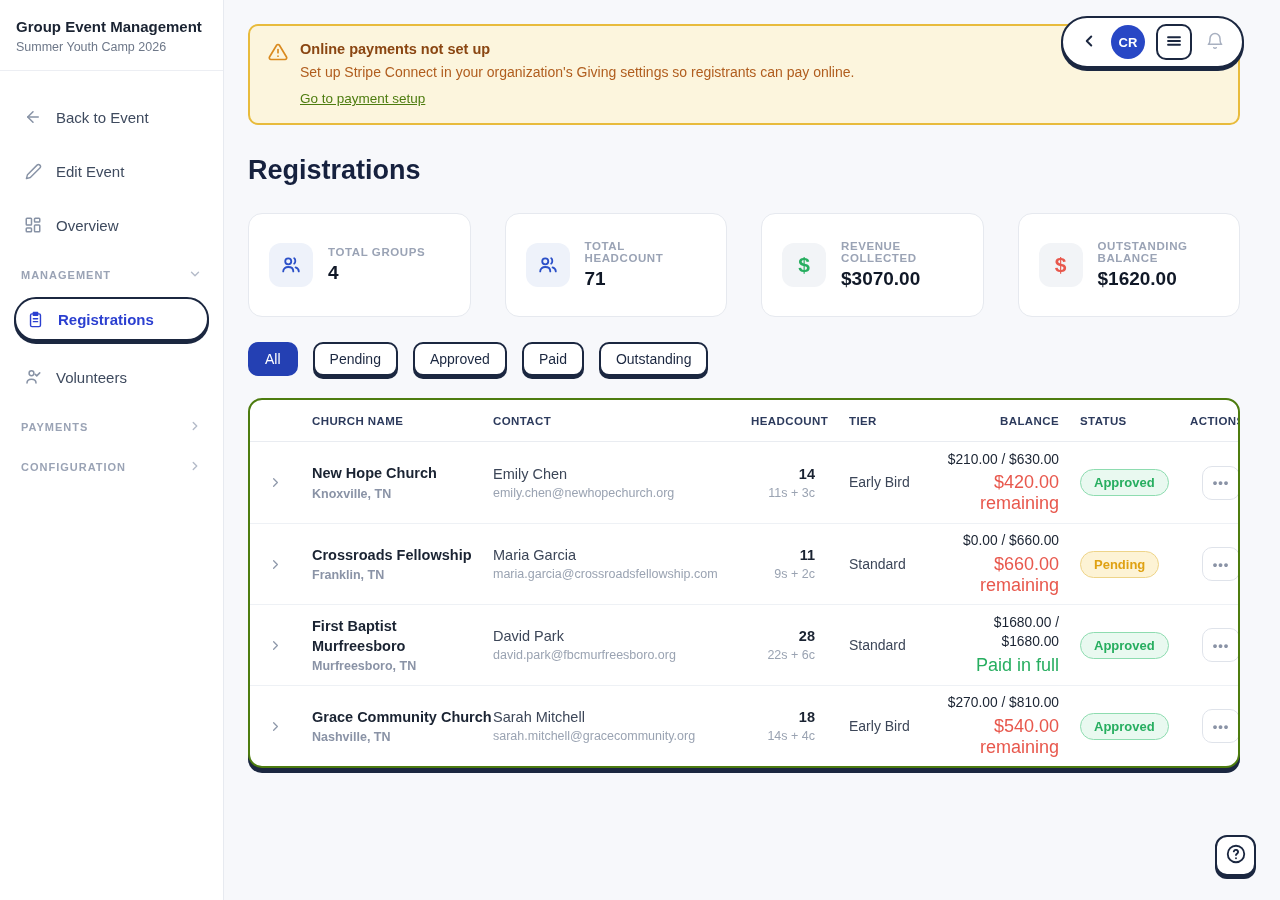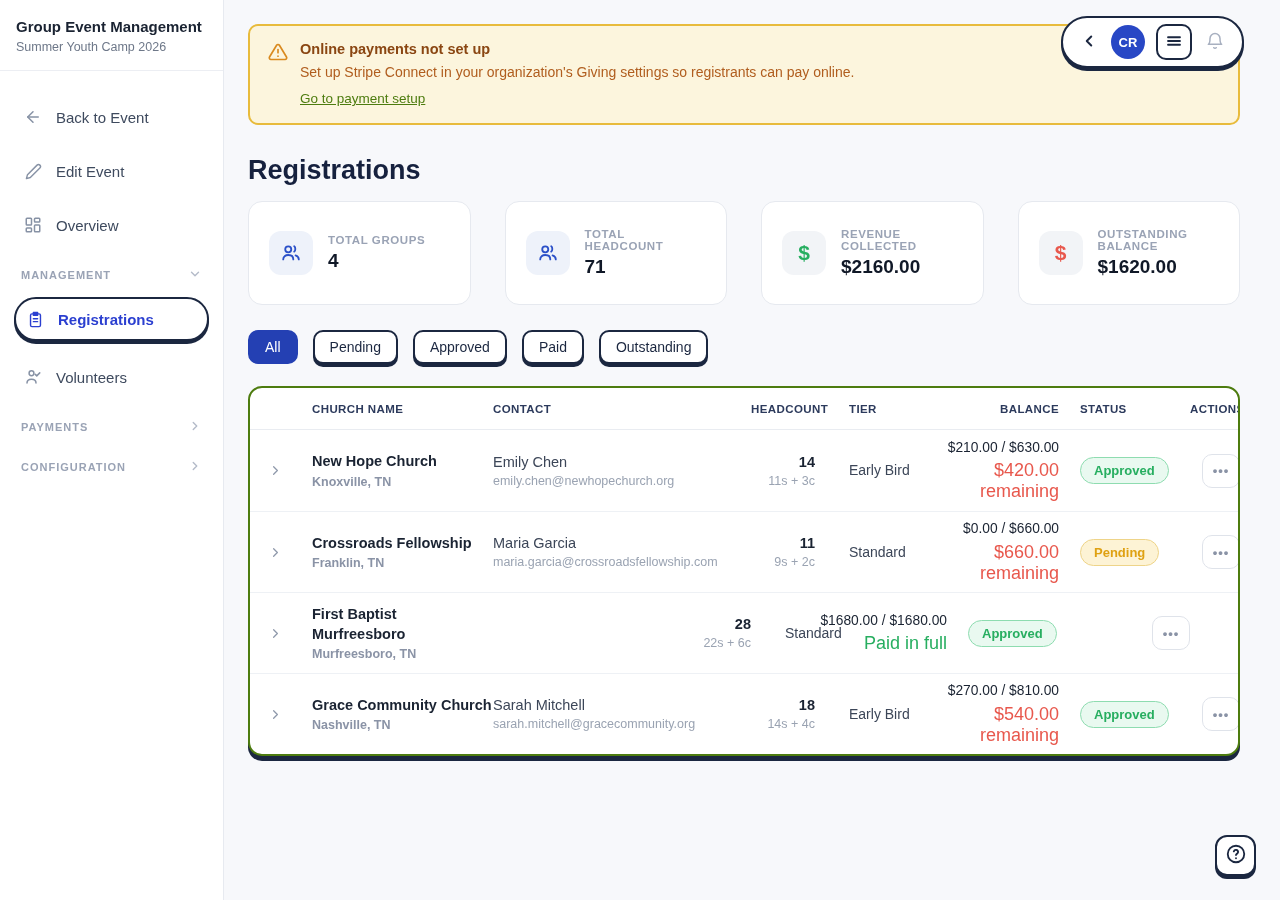--- a/index.html
+++ b/index.html
@@ -62,21 +62,21 @@
   .banner {
     background:#fcf5dd; border:2px solid #e8bb3c; border-radius:10px;
     padding:15px 18px 16px 18px; display:flex; gap:12px;
   }
   .banner .warn { color:#d98a1f; flex:none; margin-top:1px; }
   .banner-title { font-size:14.5px; font-weight:bold; color:#8a4612; }
   .banner-body { font-size:14px; color:#b05d1e; margin-top:7px; }
   .banner-link { font-size:13.5px; color:#4d7c0f; text-decoration:underline; margin-top:11px; display:inline-block; cursor:pointer; }
   .page-title { font-size:27px; font-weight:bold; color:#16213e; margin:30px 0 0 0; }
   
-  .stats { display:flex; gap:34px; margin-top:15px; }
+  .stats { display:flex; gap:34px; margin-top:27px; }
   .stat-card {
     flex:1; background:#ffffff; border:1px solid #e6e9ef; border-radius:14px;
     padding:26px 20px; display:flex; align-items:center; gap:15px; min-height:104px;
   }
   .stat-icon {
     width:44px; height:44px; border-radius:12px; flex:none;
     display:flex; align-items:center; justify-content:center;
   }
   .stat-icon.blue { background:#eef2fa; color:#2b50c8; }
   .stat-icon.gray { background:#f2f4f7; }
@@ -311,21 +311,21 @@
         <div class="stat-label">TOTAL HEADCOUNT</div>
         <div class="stat-value">71</div>
       </div>
     </div>
     <div class="stat-card">
       <div class="stat-icon gray">
         <span class="dollar green">$</span>
       </div>
       <div>
         <div class="stat-label">REVENUE COLLECTED</div>
-        <div class="stat-value">$2160.00</div>
+        <div class="stat-value">$3070.00</div>
       </div>
     </div>
     <div class="stat-card">
       <div class="stat-icon gray">
         <span class="dollar red">$</span>
       </div>
       <div style="max-width:150px;">
         <div class="stat-label">OUTSTANDING BALANCE</div>
         <div class="stat-value">$1620.00</div>
       </div>
@@ -421,20 +421,24 @@
     <div class="trow tbody-row">
       <div class="row-chevron">
         <svg width="15" height="15" viewBox="0 0 24 24" fill="none" stroke="currentColor" stroke-width="2" stroke-linecap="round" stroke-linejoin="round">
             <polyline points="9 6 15 12 9 18"></polyline>
           </svg>
       </div>
       <div class="cell">
         <div class="church-name">First Baptist Murfreesboro</div>
         <div class="church-loc">Murfreesboro, TN</div>
       </div>
+      <div class="cell">
+        <div class="contact-name">David Park</div>
+        <div class="contact-email">david.park@fbcmurfreesboro.org</div>
+      </div>
       <div class="cell right">
         <div class="hc-value">28</div>
         <div class="hc-detail">22s + 6c</div>
       </div>
       <div class="cell pad-tier tier-cell">Standard</div>
       <div class="cell right">
         <div class="bal-main">$1680.00 / $1680.00</div>
         <div class="bal-note paid">Paid in full</div>
       </div>
       <div class="cell pad-status">

